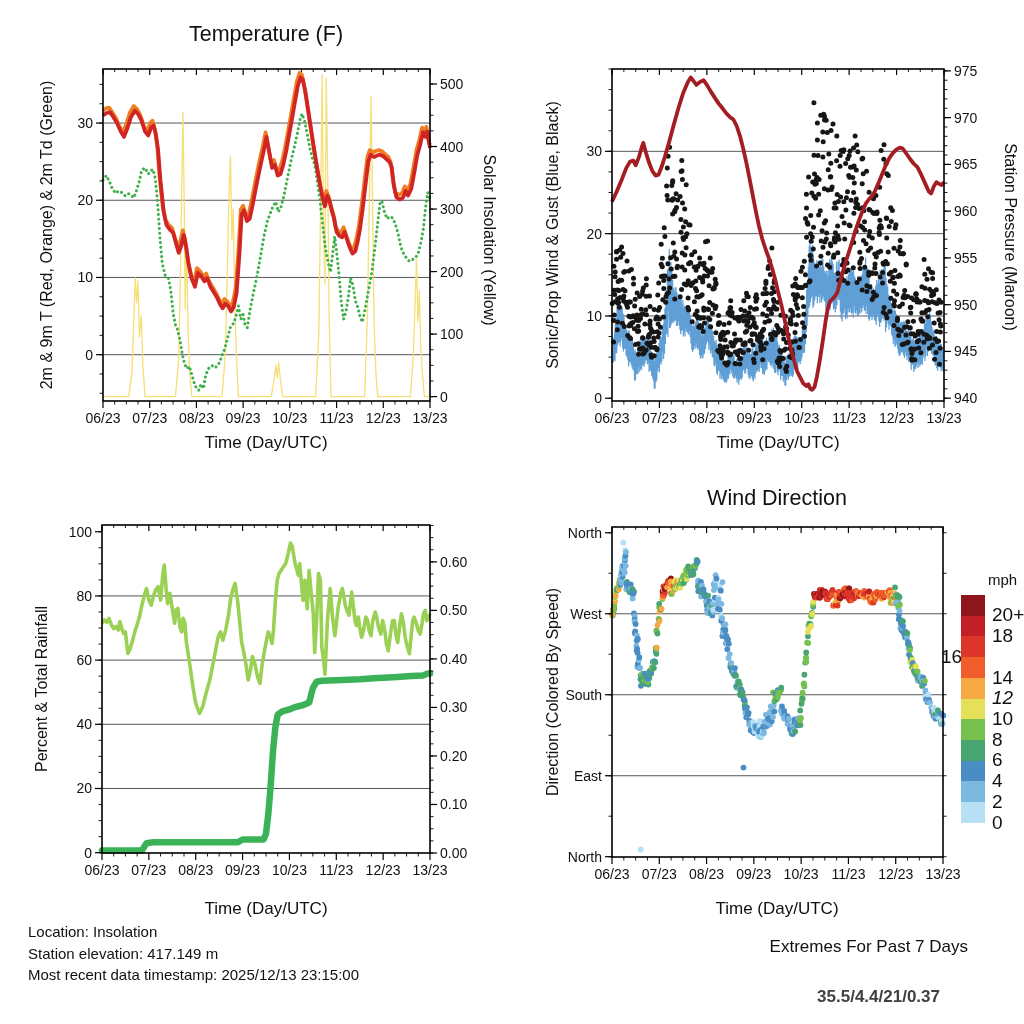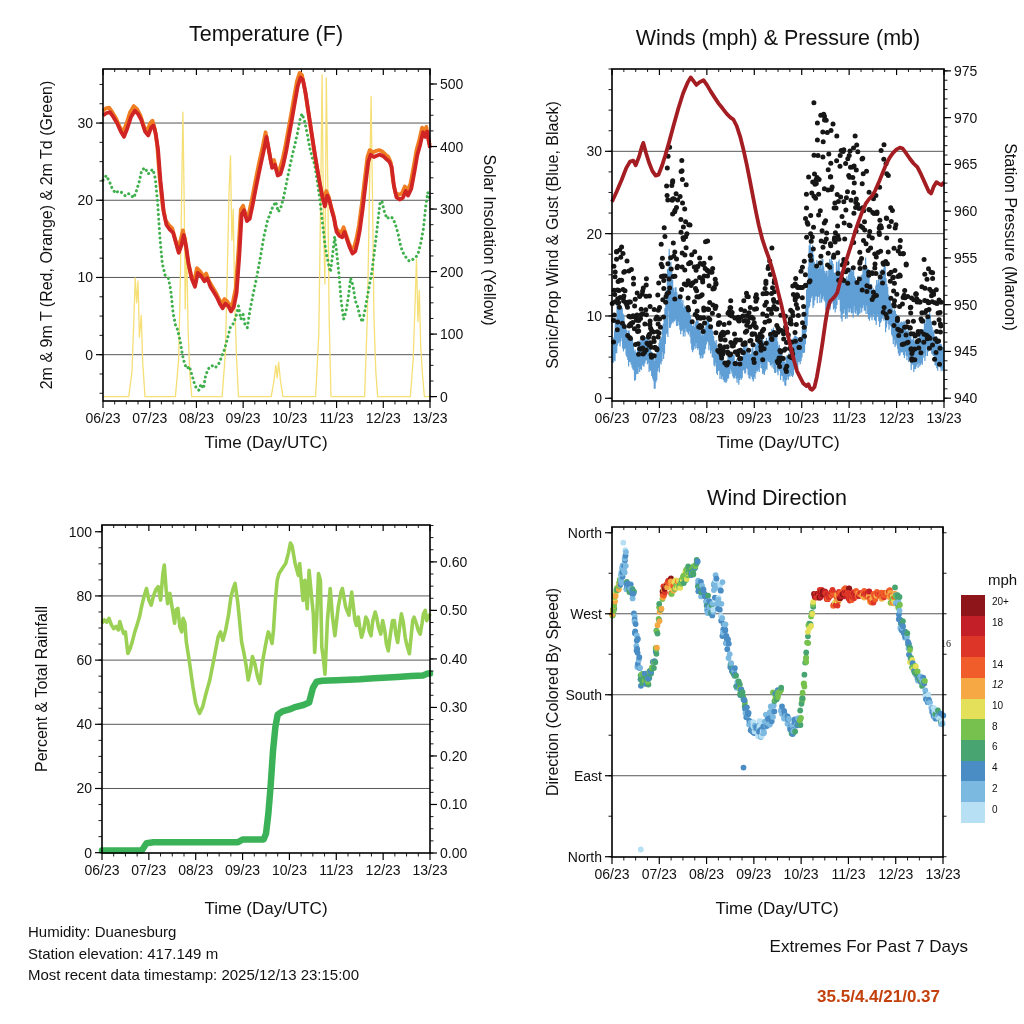--- a/index.html
+++ b/index.html
@@ -10,21 +10,21 @@
   .title{position:absolute;font-size:21.5px;white-space:nowrap;transform:translateX(-50%);}
   .xlabel{position:absolute;font-size:17px;white-space:nowrap;transform:translateX(-50%);}
   .ylabel{position:absolute;font-size:16px;white-space:nowrap;}
   .rotl{transform:translate(-50%,-50%) rotate(-90deg);}
   .rotr{transform:translate(-50%,-50%) rotate(90deg);}
   .footline{font-size:15px;line-height:21.6px;white-space:nowrap;}
   #footer-left{position:absolute;left:28px;top:921px;}
   .extreme{position:absolute;font-size:17px;white-space:nowrap;}
   #cbar{position:absolute;}
   .cbseg{width:100%;}
-  .cblabel{position:absolute;font-size:10px;white-space:nowrap;}
+  .cblabel{position:absolute;font-size:19px;white-space:nowrap;margin-top:8px;}
   #cbtitle{position:absolute;font-size:15px;white-space:nowrap;}
 </style>
 </head>
 <body>
 
 <div id="fig">
   <svg id="plot" width="1024" height="1024">
       <g>
         <line x1="103" x2="430" y1="354.6744186046512" y2="354.6744186046512" stroke="#444" stroke-width="0.9"></line>
         <line x1="103" x2="430" y1="277.4651162790698" y2="277.4651162790698" stroke="#444" stroke-width="0.9"></line>
@@ -2329,21 +2329,20 @@
           <text x="602" y="537.7594764112353" text-anchor="end">North</text>
           <text x="602" y="618.7521134442324" text-anchor="end">West</text>
           <text x="602" y="699.7447504772293" text-anchor="end">South</text>
           <text x="602" y="780.7373875102263" text-anchor="end">East</text>
           <text x="602" y="861.7300245432233" text-anchor="end">North</text>
         </g>
       </g>
     </svg>
 
   <div class="title" style="left:266px;top:22px">Temperature (F)</div>
-  <div class="title" style="left:778px;top:26px">Winds (mph) &amp; Pressure (mb)</div>
   <div class="title" style="left:777px;top:486px">Wind Direction</div>
 
   <div class="ylabel rotl" style="left:47px;top:235px">2m &amp; 9m T (Red, Orange) &amp; 2m Td (Green)</div>
   <div class="ylabel rotr" style="left:489px;top:240px">Solar Insolation (Yellow)</div>
   <div class="ylabel rotl" style="left:553px;top:235px">Sonic/Prop Wind &amp; Gust (Blue, Black)</div>
   <div class="ylabel rotr" style="left:1010px;top:237px">Station Pressure (Maroon)</div>
   <div class="ylabel rotl" style="left:42px;top:689px">Percent &amp; Total Rainfall</div>
   <div class="ylabel rotl" style="left:553px;top:692px">Direction (Colored By Speed)</div>
 
   <div class="xlabel" style="left:266px;top:433px">Time (Day/UTC)</div>
@@ -2360,30 +2359,30 @@
       <div class="cbseg" style="height: 20.7273px; background: rgb(246, 168, 68);"></div>
       <div class="cbseg" style="height: 20.7273px; background: rgb(229, 224, 90);"></div>
       <div class="cbseg" style="height: 20.7273px; background: rgb(119, 193, 79);"></div>
       <div class="cbseg" style="height: 20.7273px; background: rgb(72, 165, 114);"></div>
       <div class="cbseg" style="height: 20.7273px; background: rgb(74, 140, 196);"></div>
       <div class="cbseg" style="height: 20.7273px; background: rgb(124, 185, 224);"></div>
       <div class="cbseg" style="height: 20.7273px; background: rgb(184, 224, 245);"></div>
     </div>
 
   <div id="footer-left">
-    <div class="footline">Humidity: Duanesburg</div>
+    <div class="footline">Location: Insolation</div>
     <div class="footline">Station elevation: 417.149 m</div>
     <div class="footline">Most recent data timestamp: 2025/12/13 23:15:00</div>
   </div>
 
   <div class="extreme" style="right:56px;top:937px">Extremes For Past 7 Days</div>
-  <div class="extreme" id="extreme-values" style="right: 84px; top: 987px; font-weight: bold; color: #c2410c;">35.5/4.4/21/0.37</div>
+  <div class="extreme" id="extreme-values" style="right: 84px; top: 987px; font-weight: bold; color: #404040;">35.5/4.4/21/0.37</div>
 <div class="cblabel" style="left: 992px; top: 596.364px;">20+</div>
     <div class="cblabel" style="left: 992px; top: 617.091px;">18</div>
-    <div class="cblabel" style="left: 941px; top: 637.818px; font-family: Liberation Serif, serif;">16</div>
+    <div class="cblabel" style="left: 941px; top: 637.818px;">16</div>
     <div class="cblabel" style="left: 992px; top: 658.545px;">14</div>
     <div class="cblabel" style="left: 992px; top: 679.273px; font-style: italic;">12</div>
     <div class="cblabel" style="left: 992px; top: 700px;">10</div>
     <div class="cblabel" style="left: 992px; top: 720.727px;">8</div>
     <div class="cblabel" style="left: 992px; top: 741.455px;">6</div>
     <div class="cblabel" style="left: 992px; top: 762.182px;">4</div>
     <div class="cblabel" style="left: 992px; top: 782.909px;">2</div>
     <div class="cblabel" style="left: 992px; top: 803.636px;">0</div>
   </div>
 

